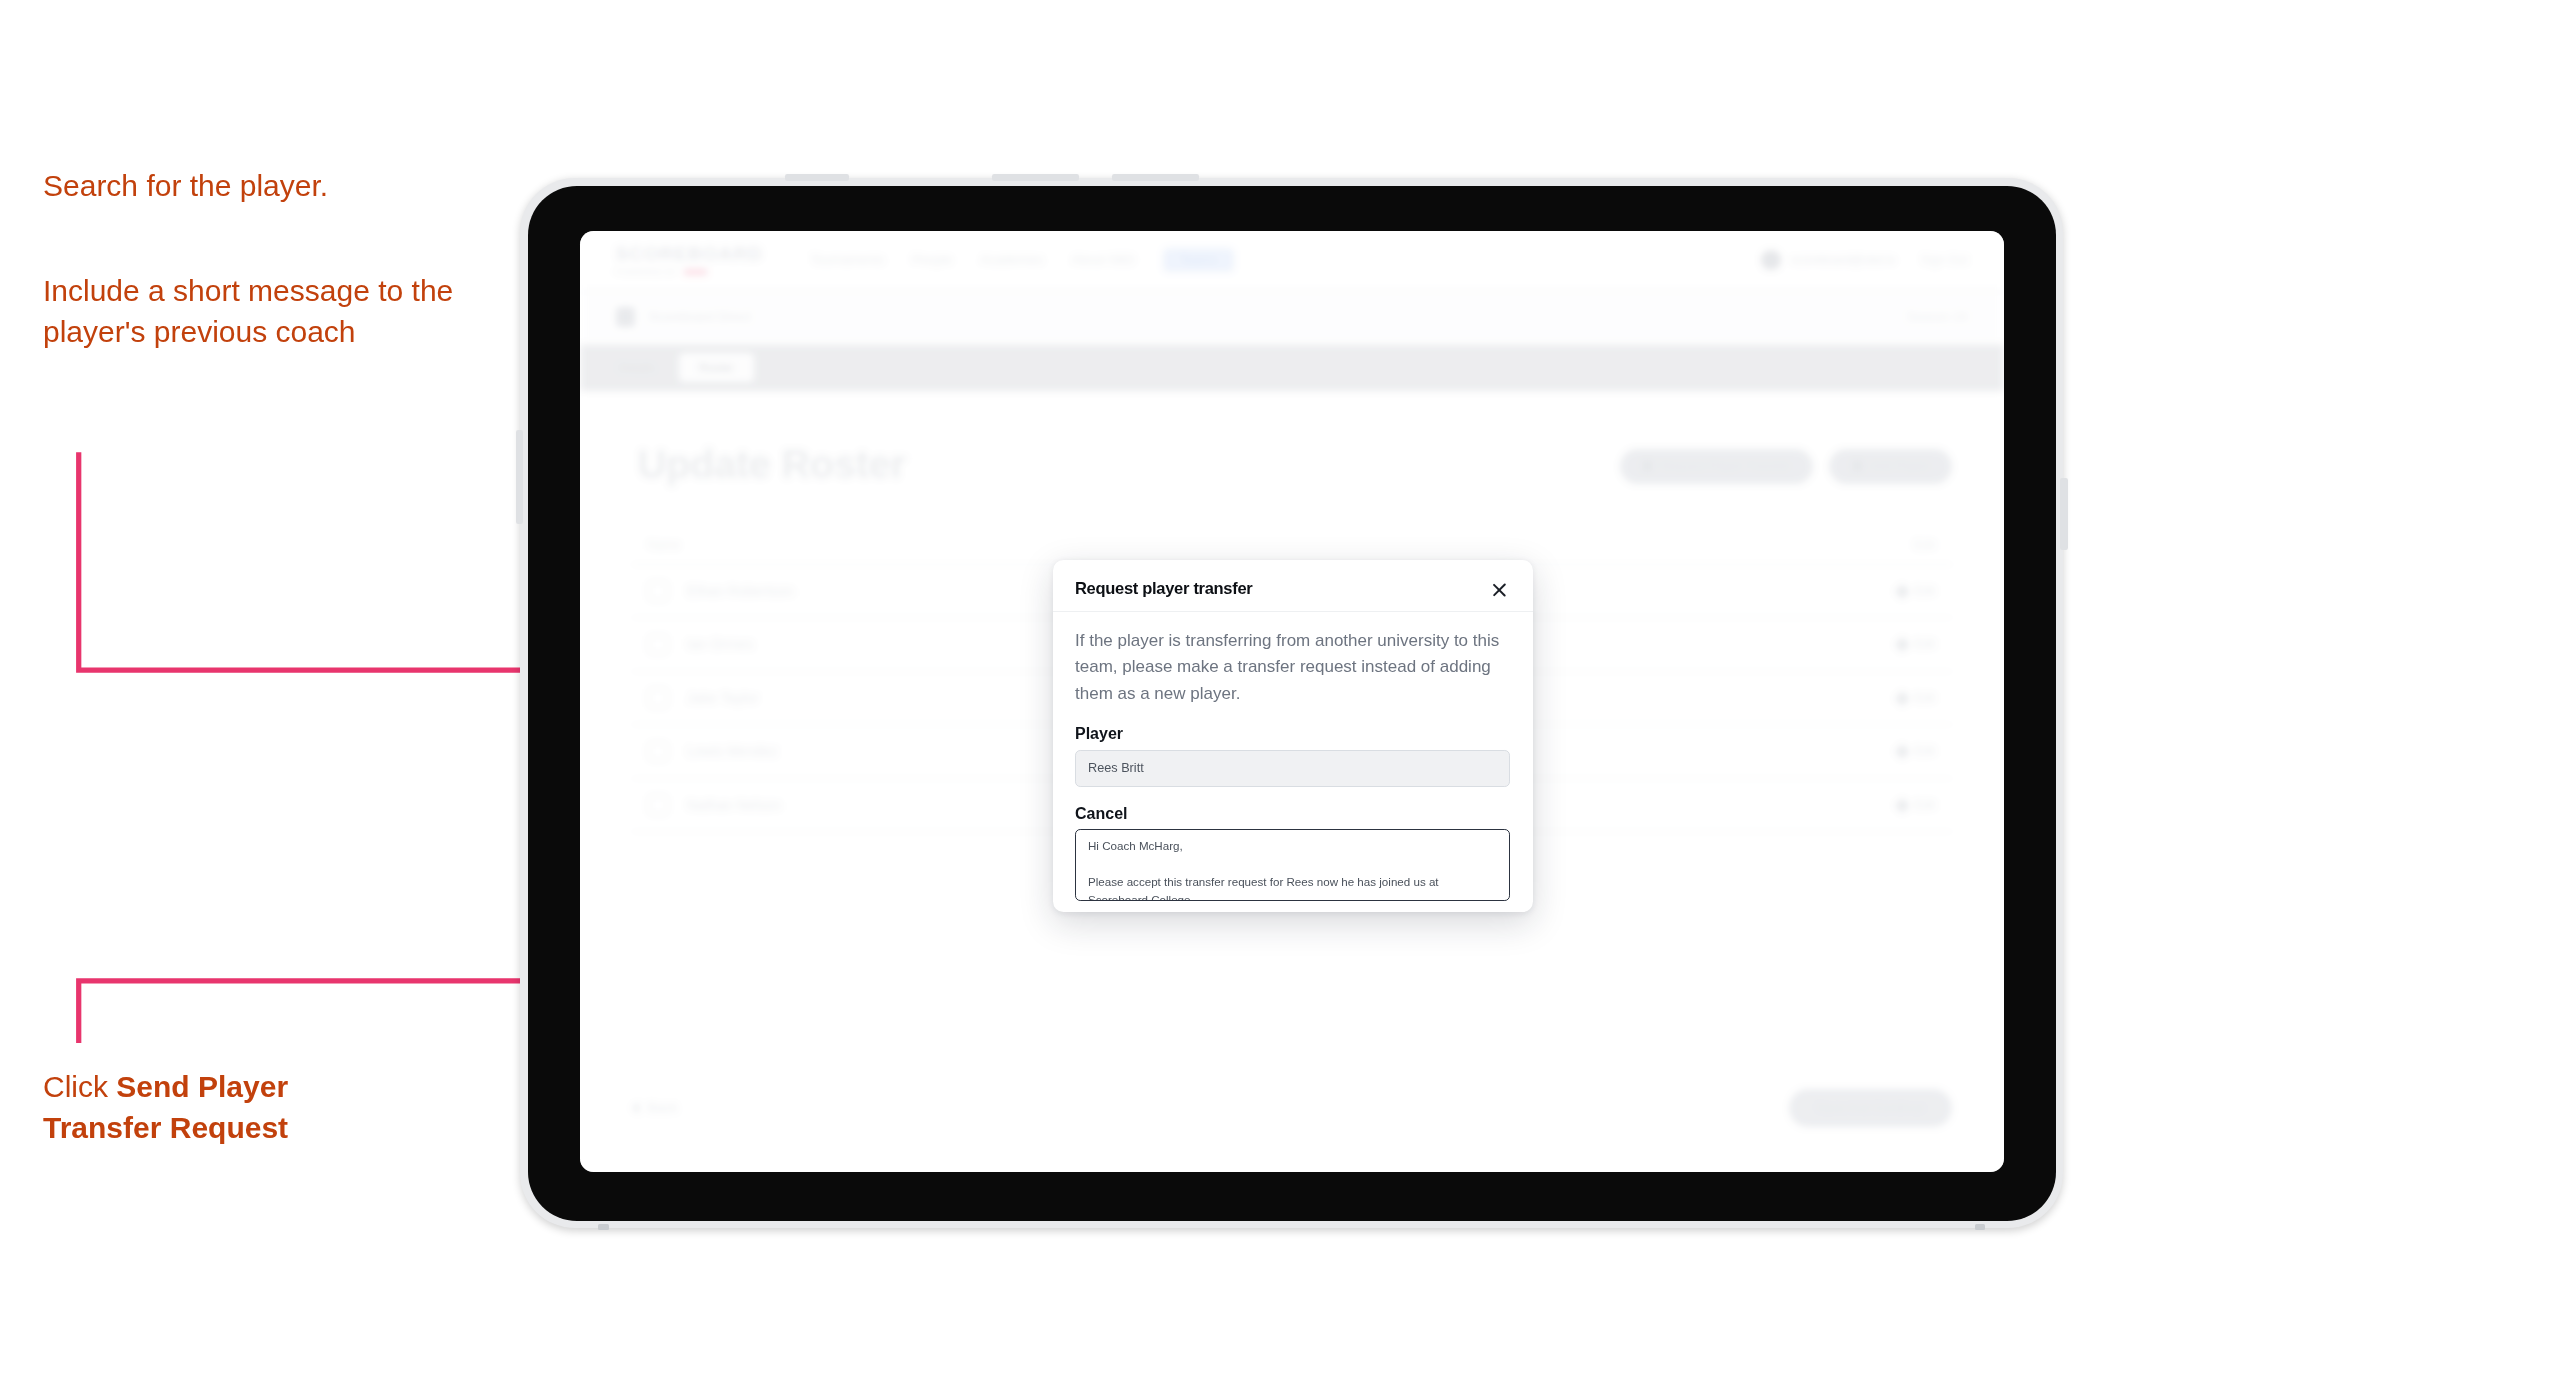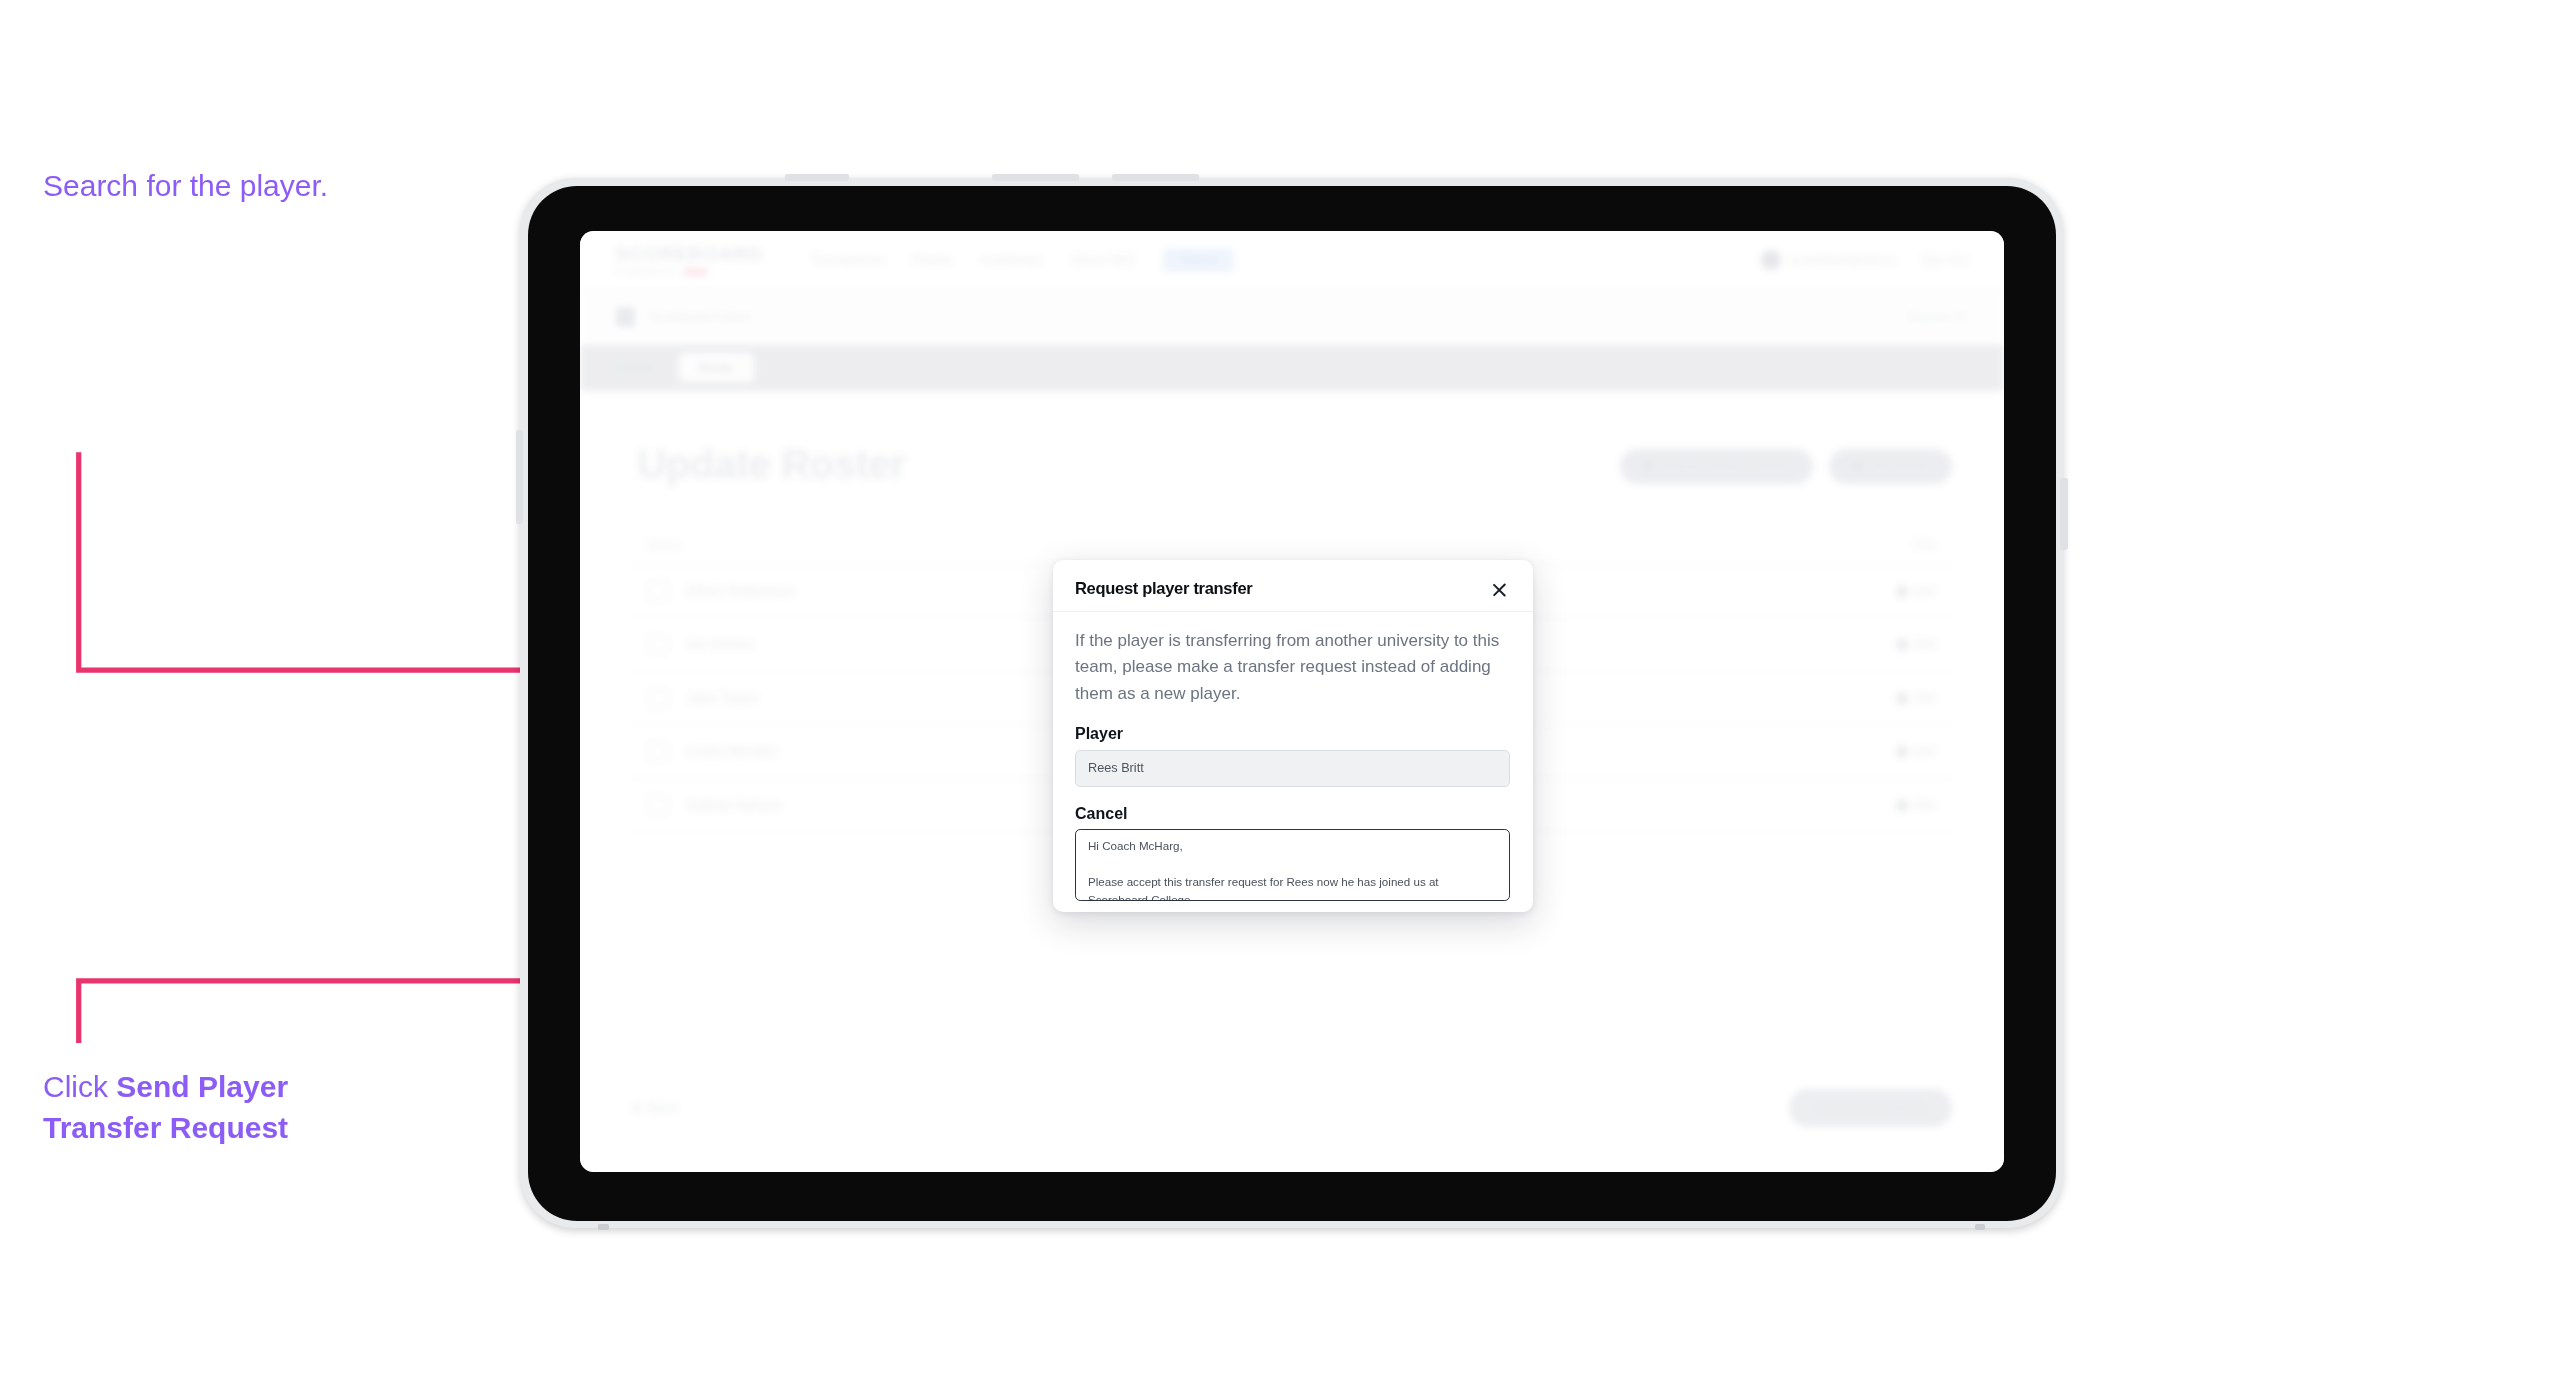--- a/index.html
+++ b/index.html
@@ -5,21 +5,21 @@
   * { box-sizing: border-box; margin: 0; padding: 0; }
   html, body {
     width: 2576px; height: 1386px;
     background: #ffffff;
     font-family: "Liberation Sans", sans-serif;
     overflow: hidden;
   }
   .stage { position: relative; width: 2576px; height: 1386px; background:#fff; }
 
   
-  .ann { position: absolute; color:#8b5cf6; }
+  .ann { position: absolute; color:#c2410c; }
   #ann-top { left: 43px; top: 171px; width: 419px; font-size: 30px; line-height: 1.0; }
   #ann-mid { left: 43px; top: 271px; width: 419px; font-size: 30px; line-height: 1.35; }
   #ann-bottom { left: 43px; top: 1067px; width: 359px; font-size: 30px; line-height: 1.35; }
   #ann-bottom .bold { font-weight: 700; }
 
   
   .pink-svg { position:absolute; left:0; top:0; width:2576px; height:1386px; pointer-events:none; }
 
   
   .device {
@@ -152,20 +152,21 @@
   <svg class="pink-svg" viewBox="0 0 3440 1851">
 
     <path d="M105 604 L105 895 L1355 895" fill="none" stroke="#E8356D" stroke-width="7"></path>
     <path d="M1330 868 L1374 895 L1330 922" fill="none" stroke="#E8356D" stroke-width="7" stroke-linecap="round" stroke-linejoin="round"></path>
 
     <path d="M105 1393 L105 1310 L1882 1310 L1882 1190" fill="none" stroke="#E8356D" stroke-width="7"></path>
     <path d="M1853 1218 L1882 1176 L1911 1218" fill="none" stroke="#E8356D" stroke-width="7" stroke-linecap="round" stroke-linejoin="round"></path>
   </svg>
 
   <div class="ann" id="ann-top">Search for the player.</div>
+  <div class="ann" id="ann-mid">Include a short message to the player's previous coach</div>
   <div class="ann" id="ann-bottom"><span>Click </span><span class="bold">Send Player Transfer Request</span></div>
 
   <div class="device">
     <div class="side-btn btn-top-1"></div>
     <div class="side-btn btn-top-2"></div>
     <div class="side-btn btn-top-3"></div>
     <div class="side-btn btn-left-1"></div>
     <div class="side-btn btn-right-1"></div>
     <div class="foot foot-l"></div>
     <div class="foot foot-r"></div>

